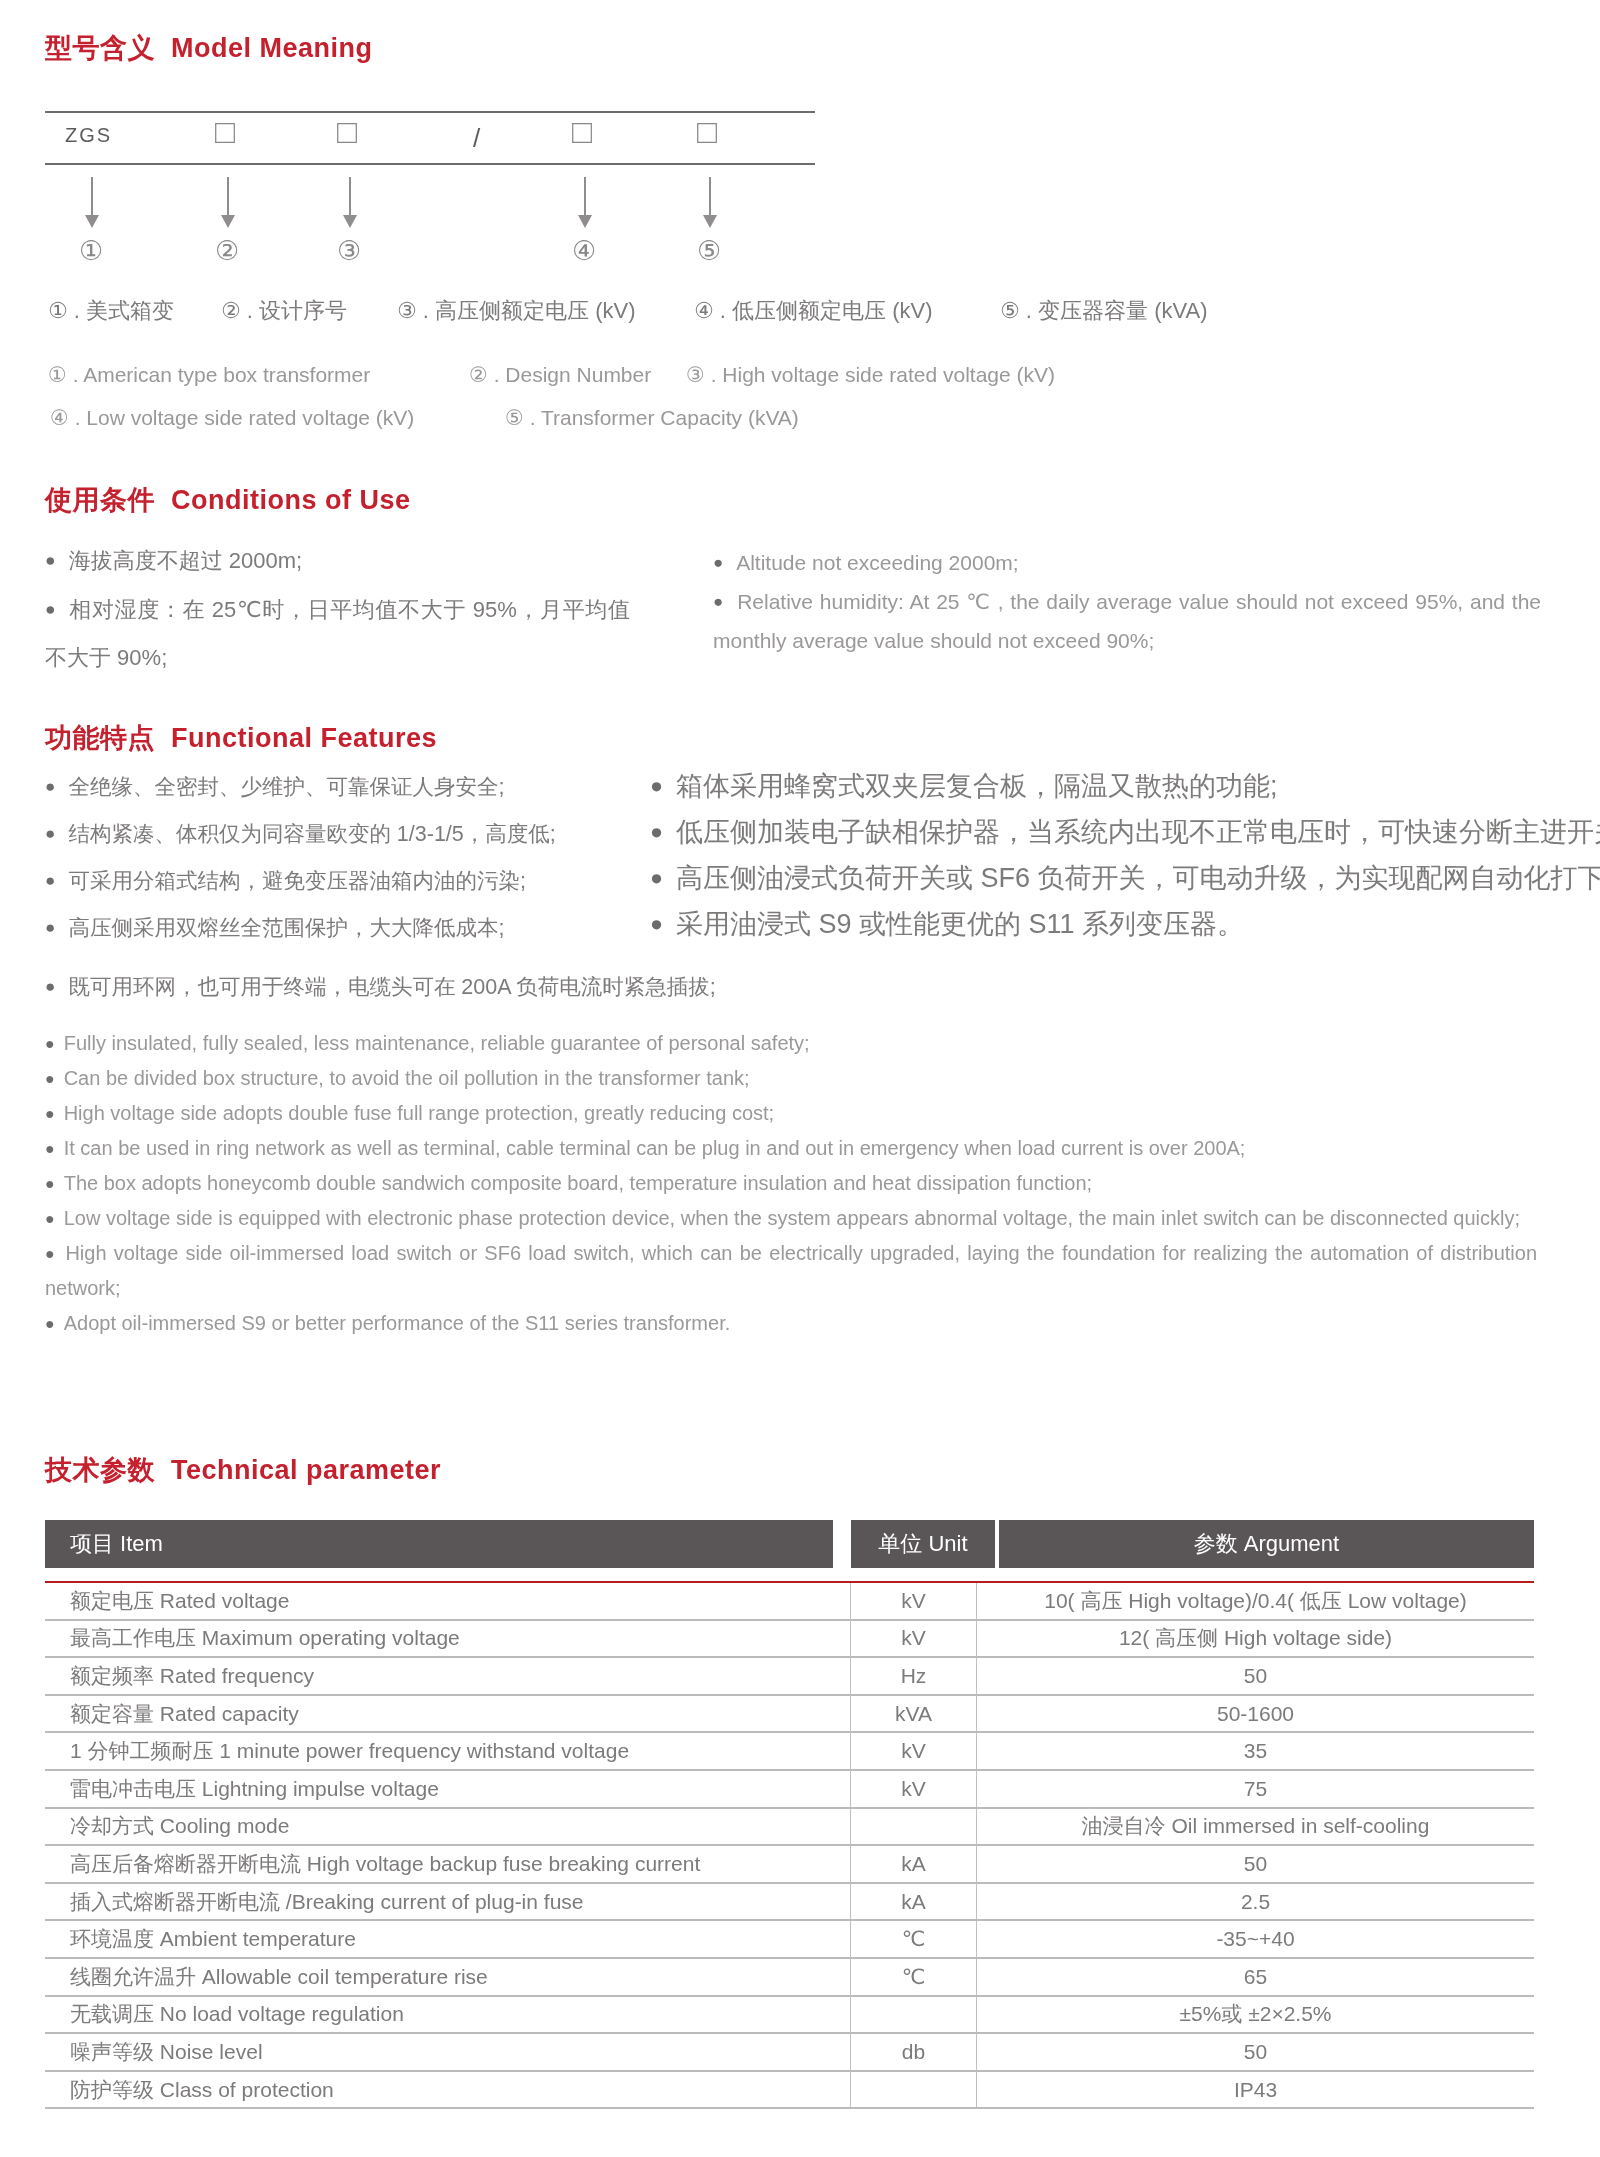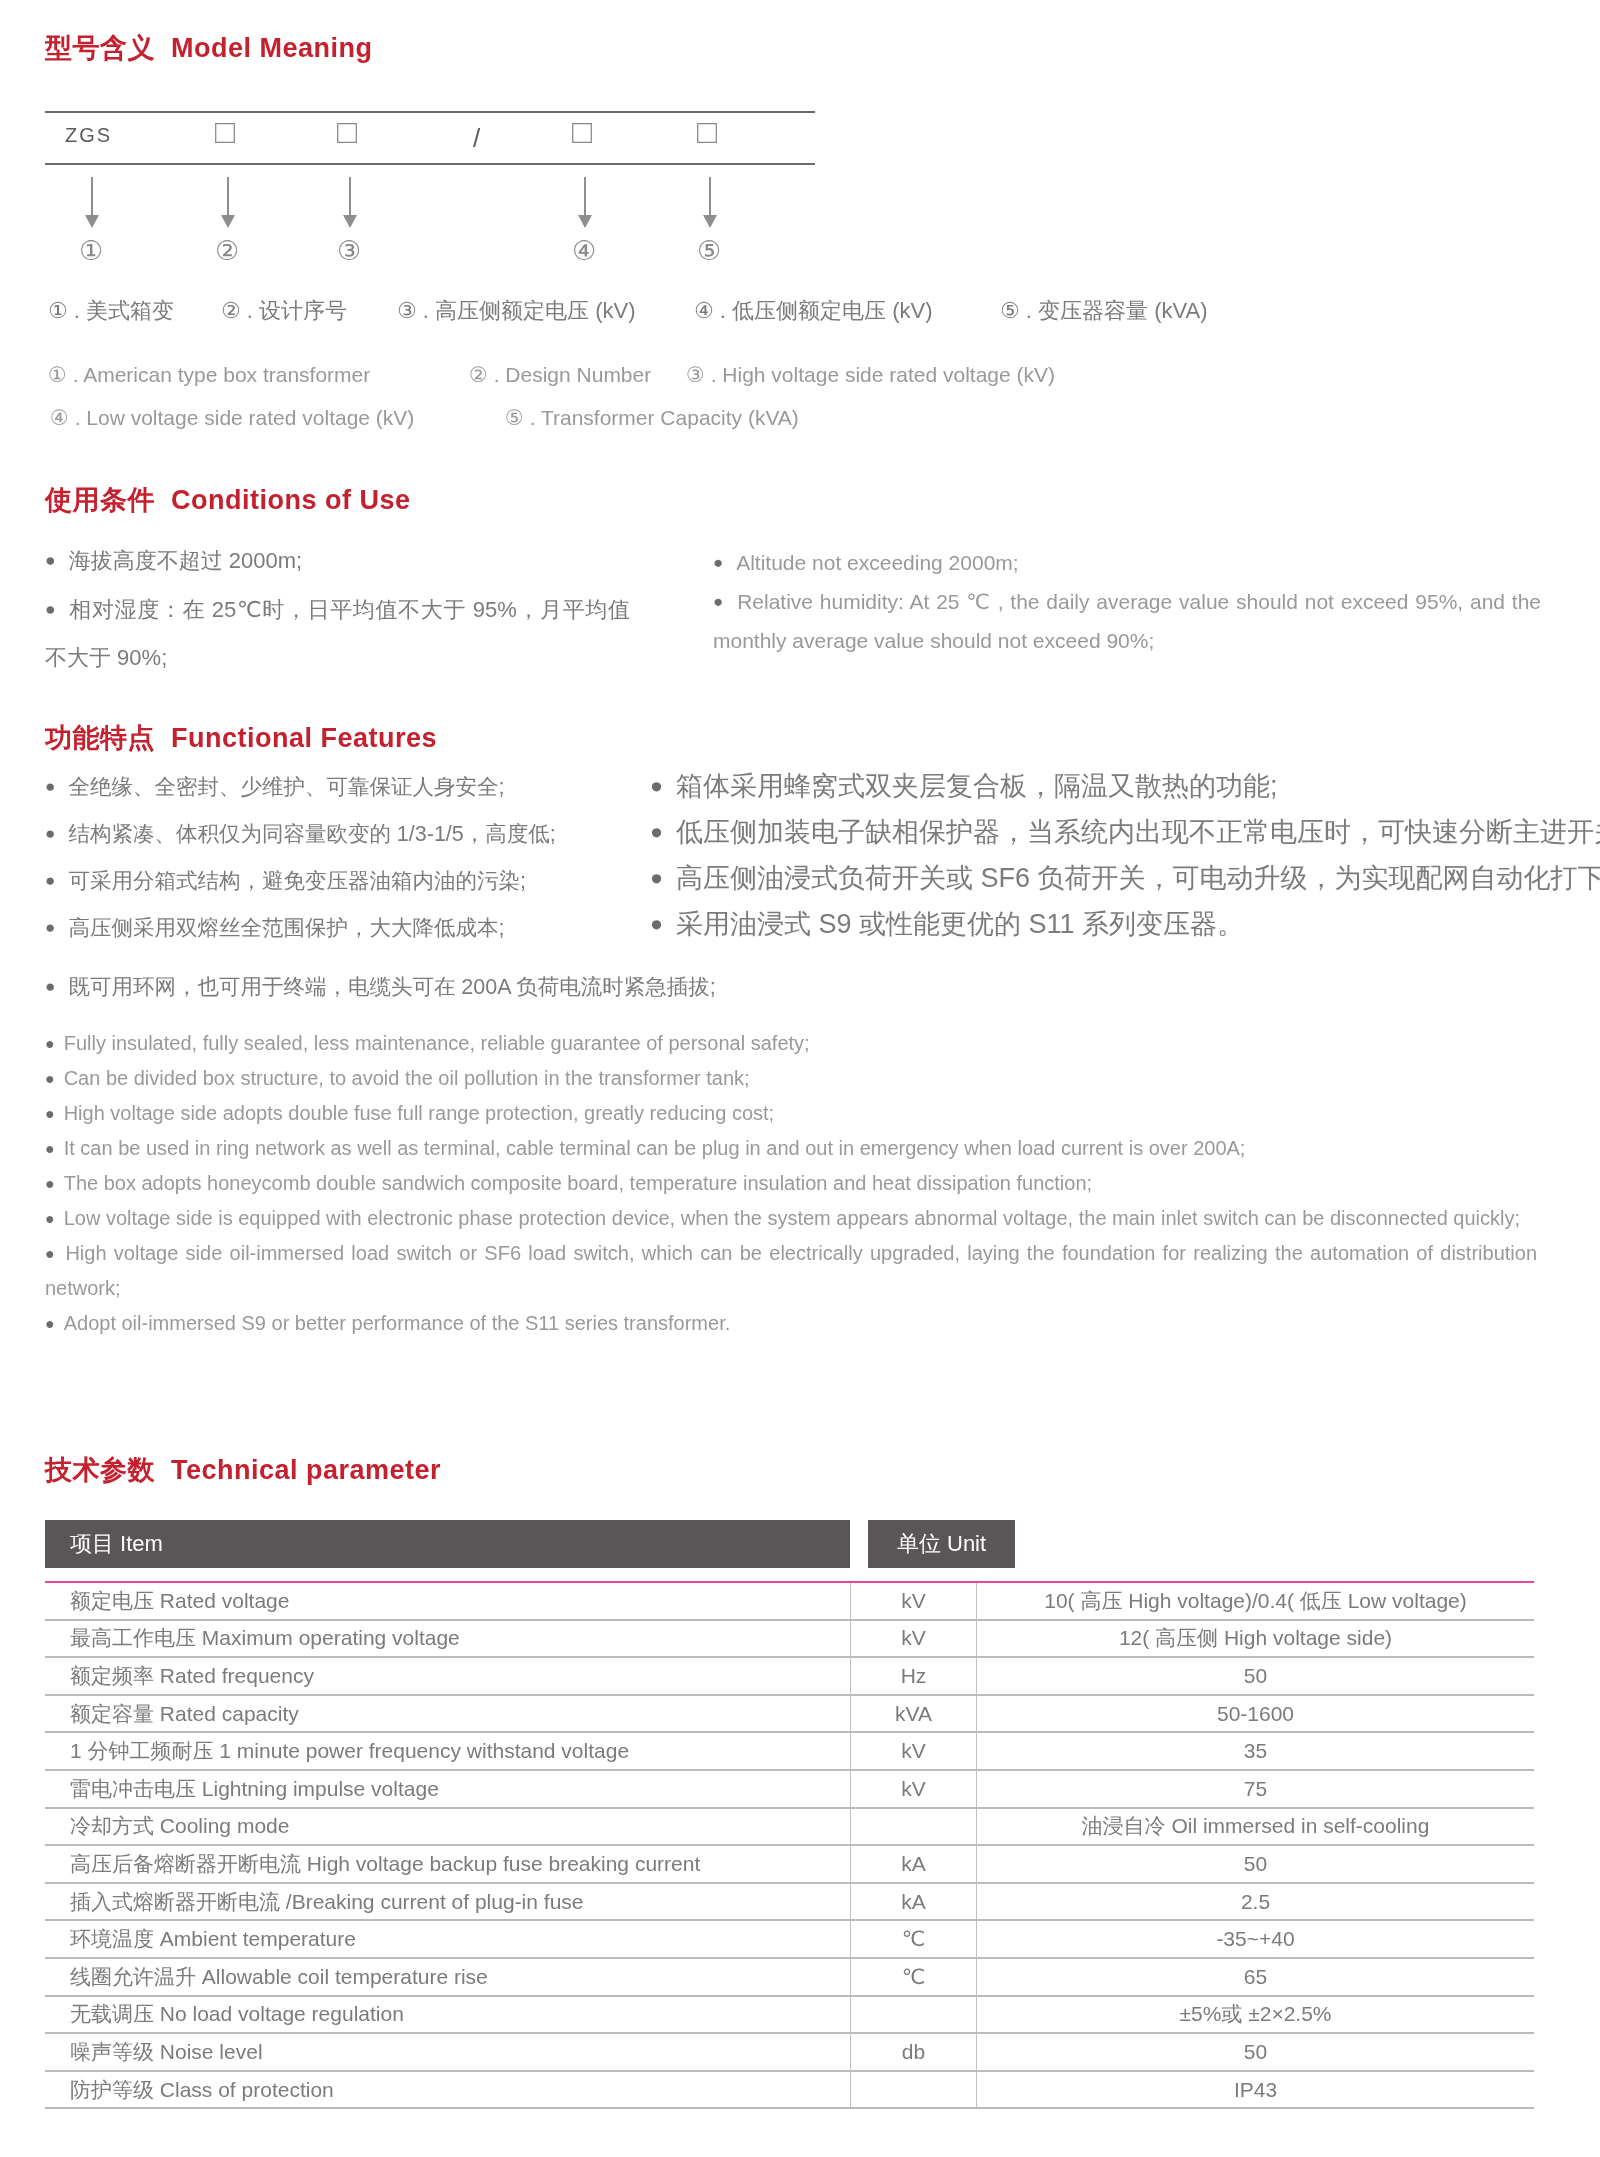--- a/index.html
+++ b/index.html
@@ -50,21 +50,21 @@
   .feat-en li{text-align:justify;}
   .feat-en .blt{margin-right:9px;vertical-align:1px;}
 
   
   .ttable{position:absolute;left:45px;top:1520px;width:1489px;}
   .thead{display:flex;height:48px;}
   .th{background:#5a5657;color:#ffffff;font-size:22px;display:flex;align-items:center;justify-content:center;}
   .th-item{width:805px;justify-content:flex-start;padding-left:25px;box-sizing:border-box;}
   .th-unit{width:147px;margin-left:18px;}
   .th-arg{width:547px;margin-left:4px;}
-  .tbody{margin-top:13px;border-top:2px solid #ec4899;}
+  .tbody{margin-top:13px;border-top:2px solid #b91c1c;}
   .trow{display:flex;height:37.6px;border-bottom:2px solid #bdbaba;box-sizing:border-box;align-items:stretch;
         font-size:21px;color:#7d7a7a;}
   .td{display:flex;align-items:center;}
   .td-item{width:805px;padding-left:25px;box-sizing:border-box;white-space:nowrap;}
   .td-unit{width:127px;justify-content:center;border-left:1px solid #c2bfbf;border-right:1px solid #c2bfbf;box-sizing:border-box;}
   .td-arg{flex:1;justify-content:center;white-space:nowrap;}
 </style>
 </head>
 <body>
 
@@ -169,20 +169,21 @@
   </ul>
 
   <div class="sec-head" id="h4">
     <span class="zh">技术参数</span><span class="en">Technical parameter</span>
   </div>
 
   <div class="ttable">
     <div class="thead">
       <div class="th th-item">项目 Item</div>
       <div class="th th-unit">单位 Unit</div>
+      <div class="th th-arg">参数 Argument</div>
     </div>
     <div class="tbody">
       <div class="trow">
           <div class="td td-item">额定电压 Rated voltage</div>
           <div class="td td-unit">kV</div>
           <div class="td td-arg">10( 高压 High voltage)/0.4( 低压 Low voltage)</div>
         </div>
       <div class="trow">
           <div class="td td-item">最高工作电压 Maximum operating voltage</div>
           <div class="td td-unit">kV</div>

